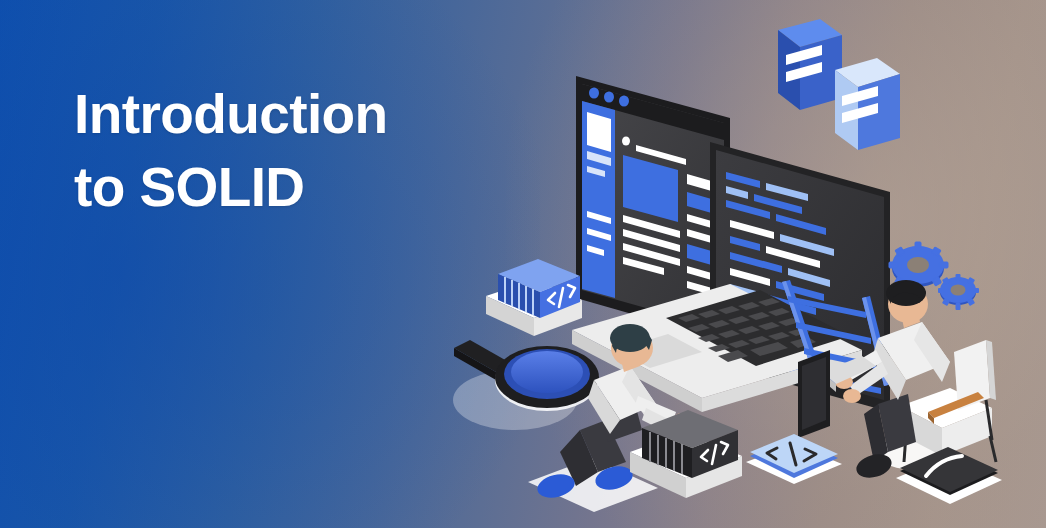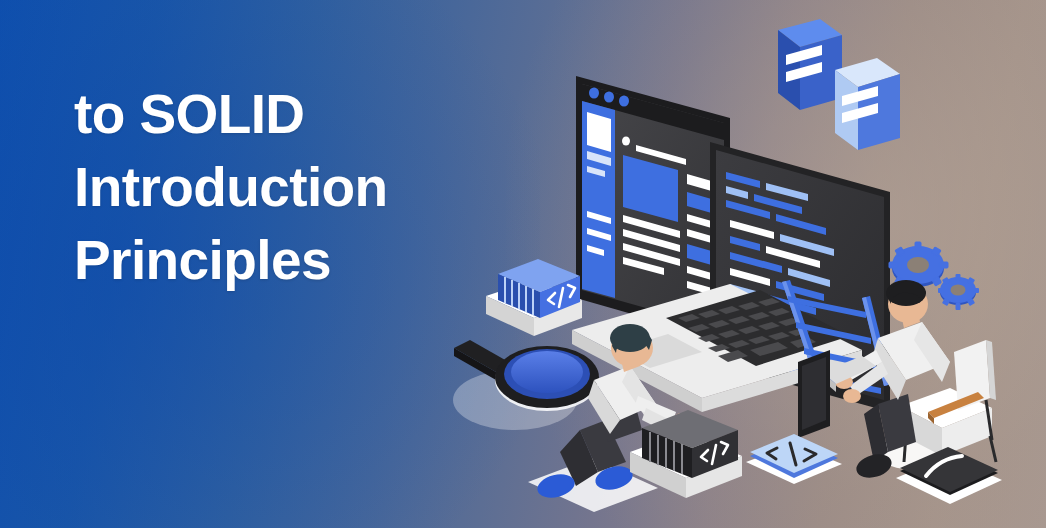--- a/index.html
+++ b/index.html
@@ -67,23 +67,22 @@
 </style>
 </head>
 <body>
 
 <div class="banner">
 
   <div class="glow-cool"></div>
   <div class="glow-warm"></div>
 
   <h1 class="title">
+    <span class="ln">Introduction</span>
     <span class="ln">to SOLID</span>
-    <span class="ln">Introduction</span>
-    <span class="ln">Principles</span>
   </h1>
 
   <div class="illus">
   <svg viewBox="0 0 616 528" xmlns="http://www.w3.org/2000/svg">
     <defs>
       <linearGradient id="gScreen" x1="0" y1="0" x2="1" y2="1">
         <stop offset="0" stop-color="#46464A"></stop>
             <stop offset="1" stop-color="#333336"></stop>
       </linearGradient>
       <linearGradient id="gScreen2" x1="0" y1="0" x2="1" y2="1">

